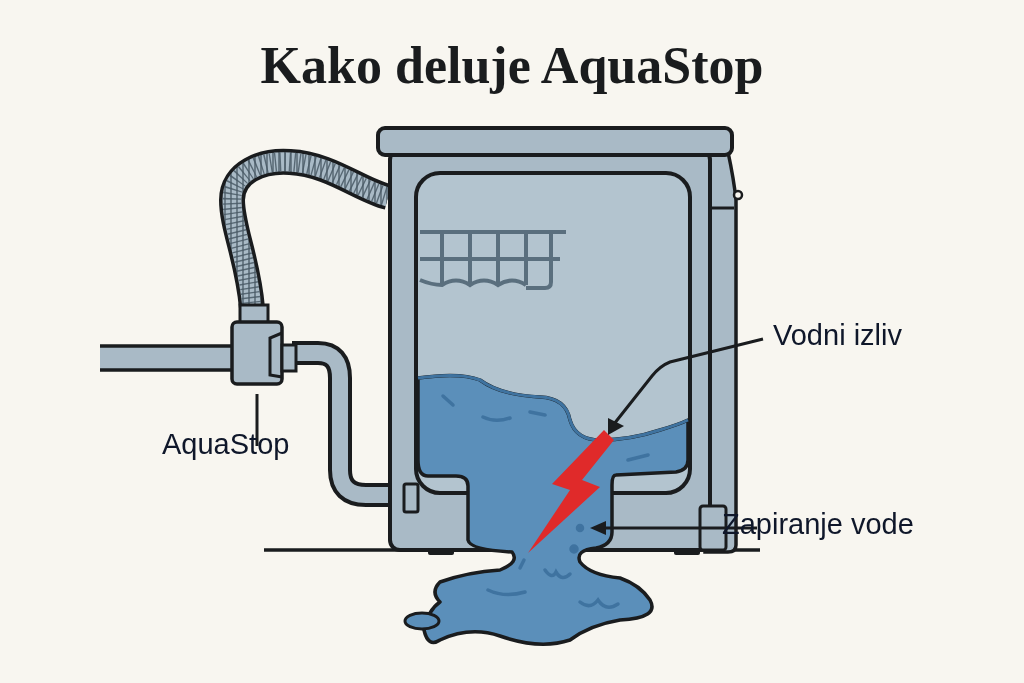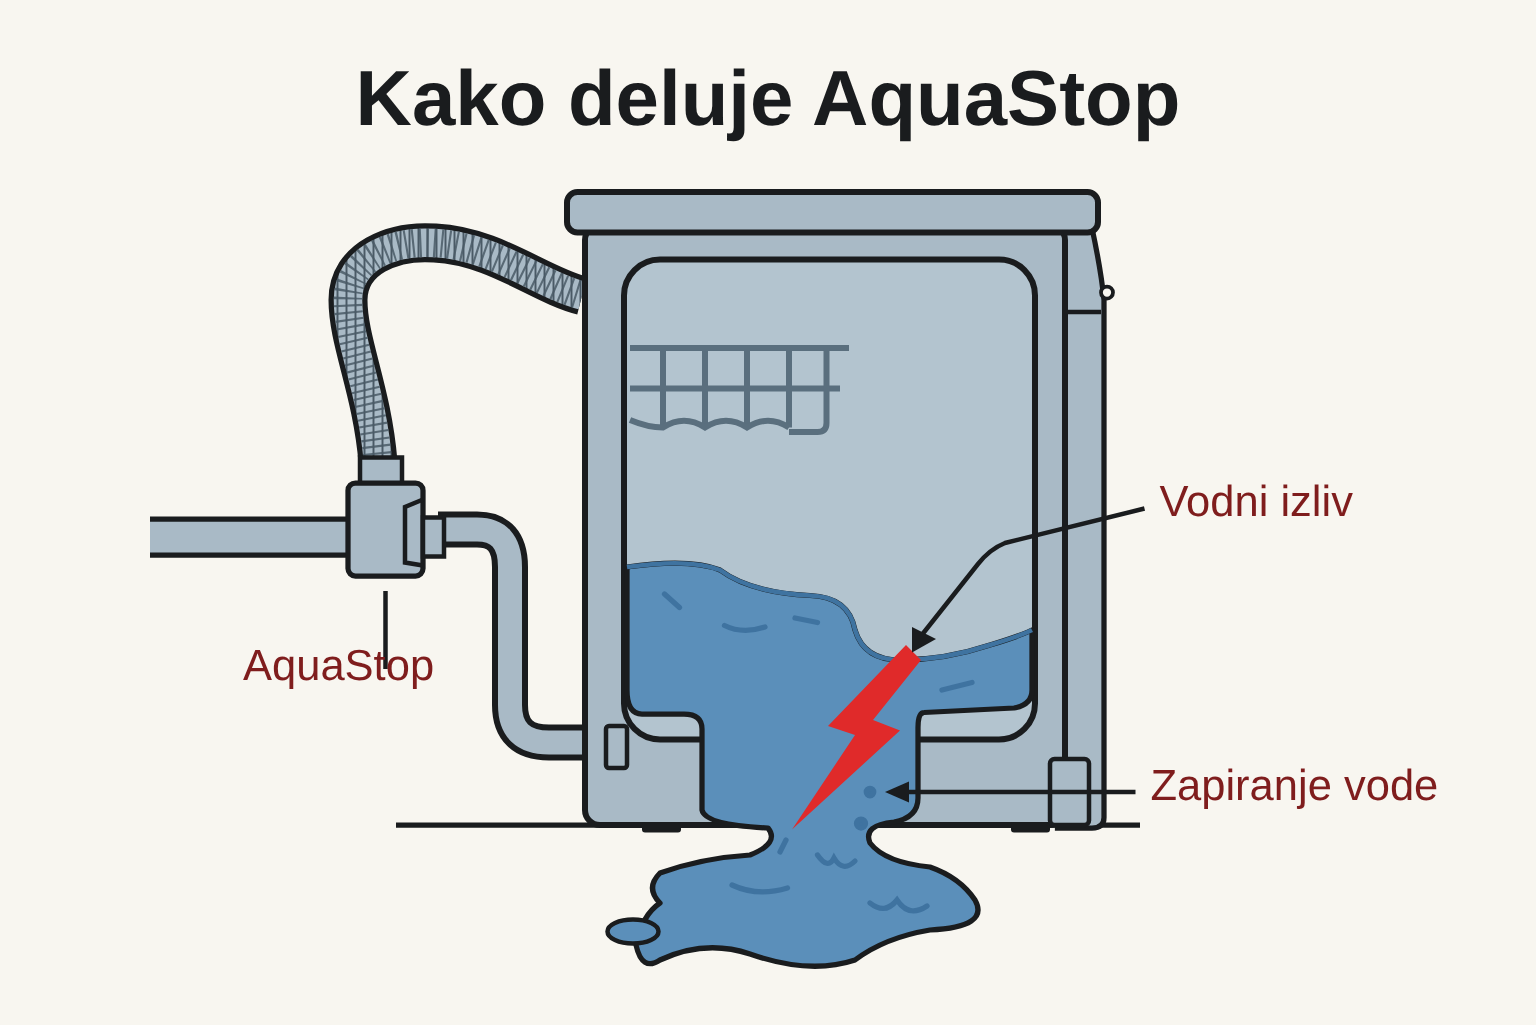--- a/index.html
+++ b/index.html
@@ -1,18 +1,18 @@
 <!DOCTYPE html>
 <html><head>
 <meta charset="utf-8">
 <style>
   html, body { margin:0; padding:0; }
   body { width:1024px; height:683px; background:#f8f6f0; overflow:hidden; position:relative; font-family:"Liberation Sans", sans-serif; }
-  .title { position:absolute; left:0; top:36px; width:1024px; text-align:center; font-size:52px; font-weight:bold; color:#1a1c1e; letter-spacing:0px; margin:0; }
-  .label { position:absolute; font-size:29px; color:#7f1d1d; white-space:nowrap; }
+  .title { position:absolute; left:0; top:36px; width:1024px; text-align:center; font-size:52px; font-weight:bold; color:#1a1c1e; letter-spacing:0px; margin:0;font-family:Liberation Serif, serif; }
+  .label { position:absolute; font-size:29px; color:#0f172a; white-space:nowrap; }
   svg.art { position:absolute; left:0; top:0; }
 </style>
 </head>
 <body>
 
 <h1 class="title">Kako deluje AquaStop</h1>
 
 <svg class="art" width="1024" height="683" viewBox="0 0 1024 683">
   <defs>
     <pattern id="corrug" width="6" height="6" patternUnits="userSpaceOnUse">
@@ -118,13 +118,13 @@
   </g>
 
   <g>
     <line x1="757" y1="528" x2="605" y2="528" stroke="#1a1c1e" stroke-width="3"></line>
     <polygon points="590,528 606,521 606,535" fill="#1a1c1e"></polygon>
   </g>
 </svg>
 
 <div class="label" style="left:162px; top:428px;">AquaStop</div>
 <div class="label" style="left:773px; top:319px;">Vodni izliv</div>
-<div class="label" style="left:767px; top:508px;">Zapiranje vode</div>
+<div class="label" style="left:722px; top:508px;">Zapiranje vode</div>
 
 </body></html>

